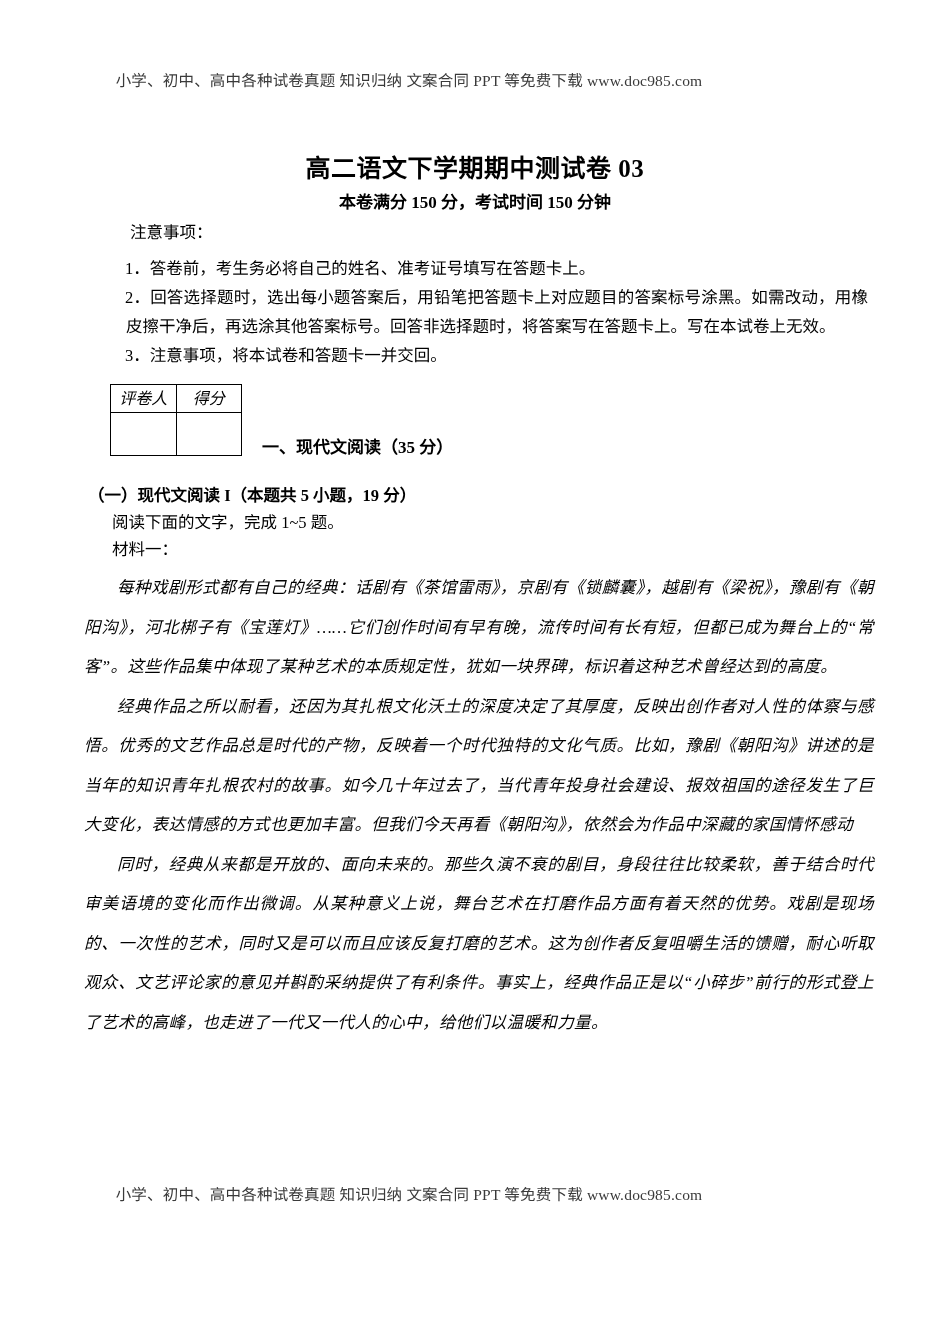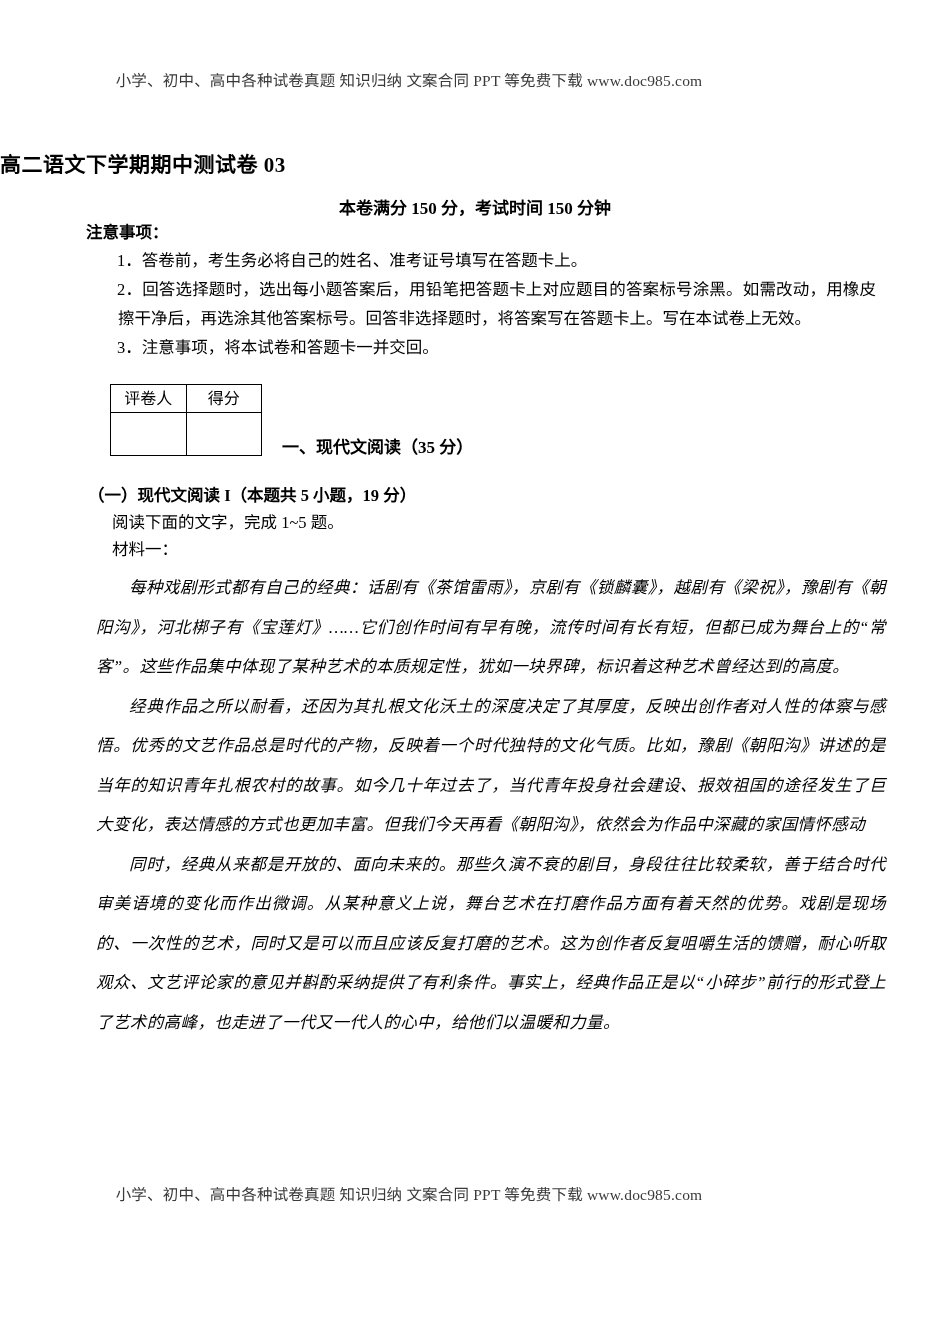--- a/index.html
+++ b/index.html
@@ -38,49 +38,51 @@
   }
   .watermark-top { top: 68px; }
   .watermark-bottom { top: 1182px; }
 
   
   .doc-title {
     position: absolute;
     left: 0;
     top: 148px;
     width: 950px;
-    font-size: 21px;
+    text-align: center;
+    font-size: 25px;
     font-weight: bold;
     letter-spacing: 0.5px;
   }
   .doc-subtitle {
     position: absolute;
     left: 0;
-    top: 194px;
+    top: 188px;
     width: 950px;
     text-align: center;
     font-size: 17px;
     font-weight: bold;
   }
 
   
   .notice {
     position: absolute;
     left: 86px;
     top: 219px;
     width: 790px;
   }
   .notice-heading {
     font-size: 16.5px;
-    font-weight: bold;
-    line-height: 27px;
+    font-weight: normal;
+    line-height: 27px;
+    margin-left: 44px;
   }
   .notice-list {
     list-style: none;
-    margin: 0;
+    margin: 8px;
     padding: 0;
   }
   .notice-item {
     font-size: 16.5px;
     line-height: 29px;
     padding-left: 32px;
     text-indent: -1px;
     text-align: justify;
     text-justify: inter-ideograph;
   }
@@ -95,21 +97,22 @@
   .score-row {
     position: absolute;
     left: 110px;
     top: 384px;
     display: flex;
     align-items: flex-start;
   }
   table.score-table {
     border-collapse: collapse;
     table-layout: fixed;
-    width: 152px;
+    width: 132px;
+    font-style: italic;
   }
   table.score-table td {
     border: 1.6px solid #000000;
     text-align: center;
     font-size: 16px;
     padding: 0;
   }
   table.score-table td.head {
     height: 27px;
     line-height: 27px;
@@ -139,21 +142,21 @@
   }
   .sub-line {
     font-size: 16.5px;
     line-height: 27px;
     padding-left: 24px;
   }
 
   
   .passage {
     position: absolute;
-    left: 96px;
+    left: 84px;
     top: 568px;
     width: 790px;
   }
   .passage p {
     margin: 0;
     font-size: 16.5px;
     line-height: 39.5px;
     text-indent: 33px;
     text-align: justify;
     text-justify: inter-ideograph;

